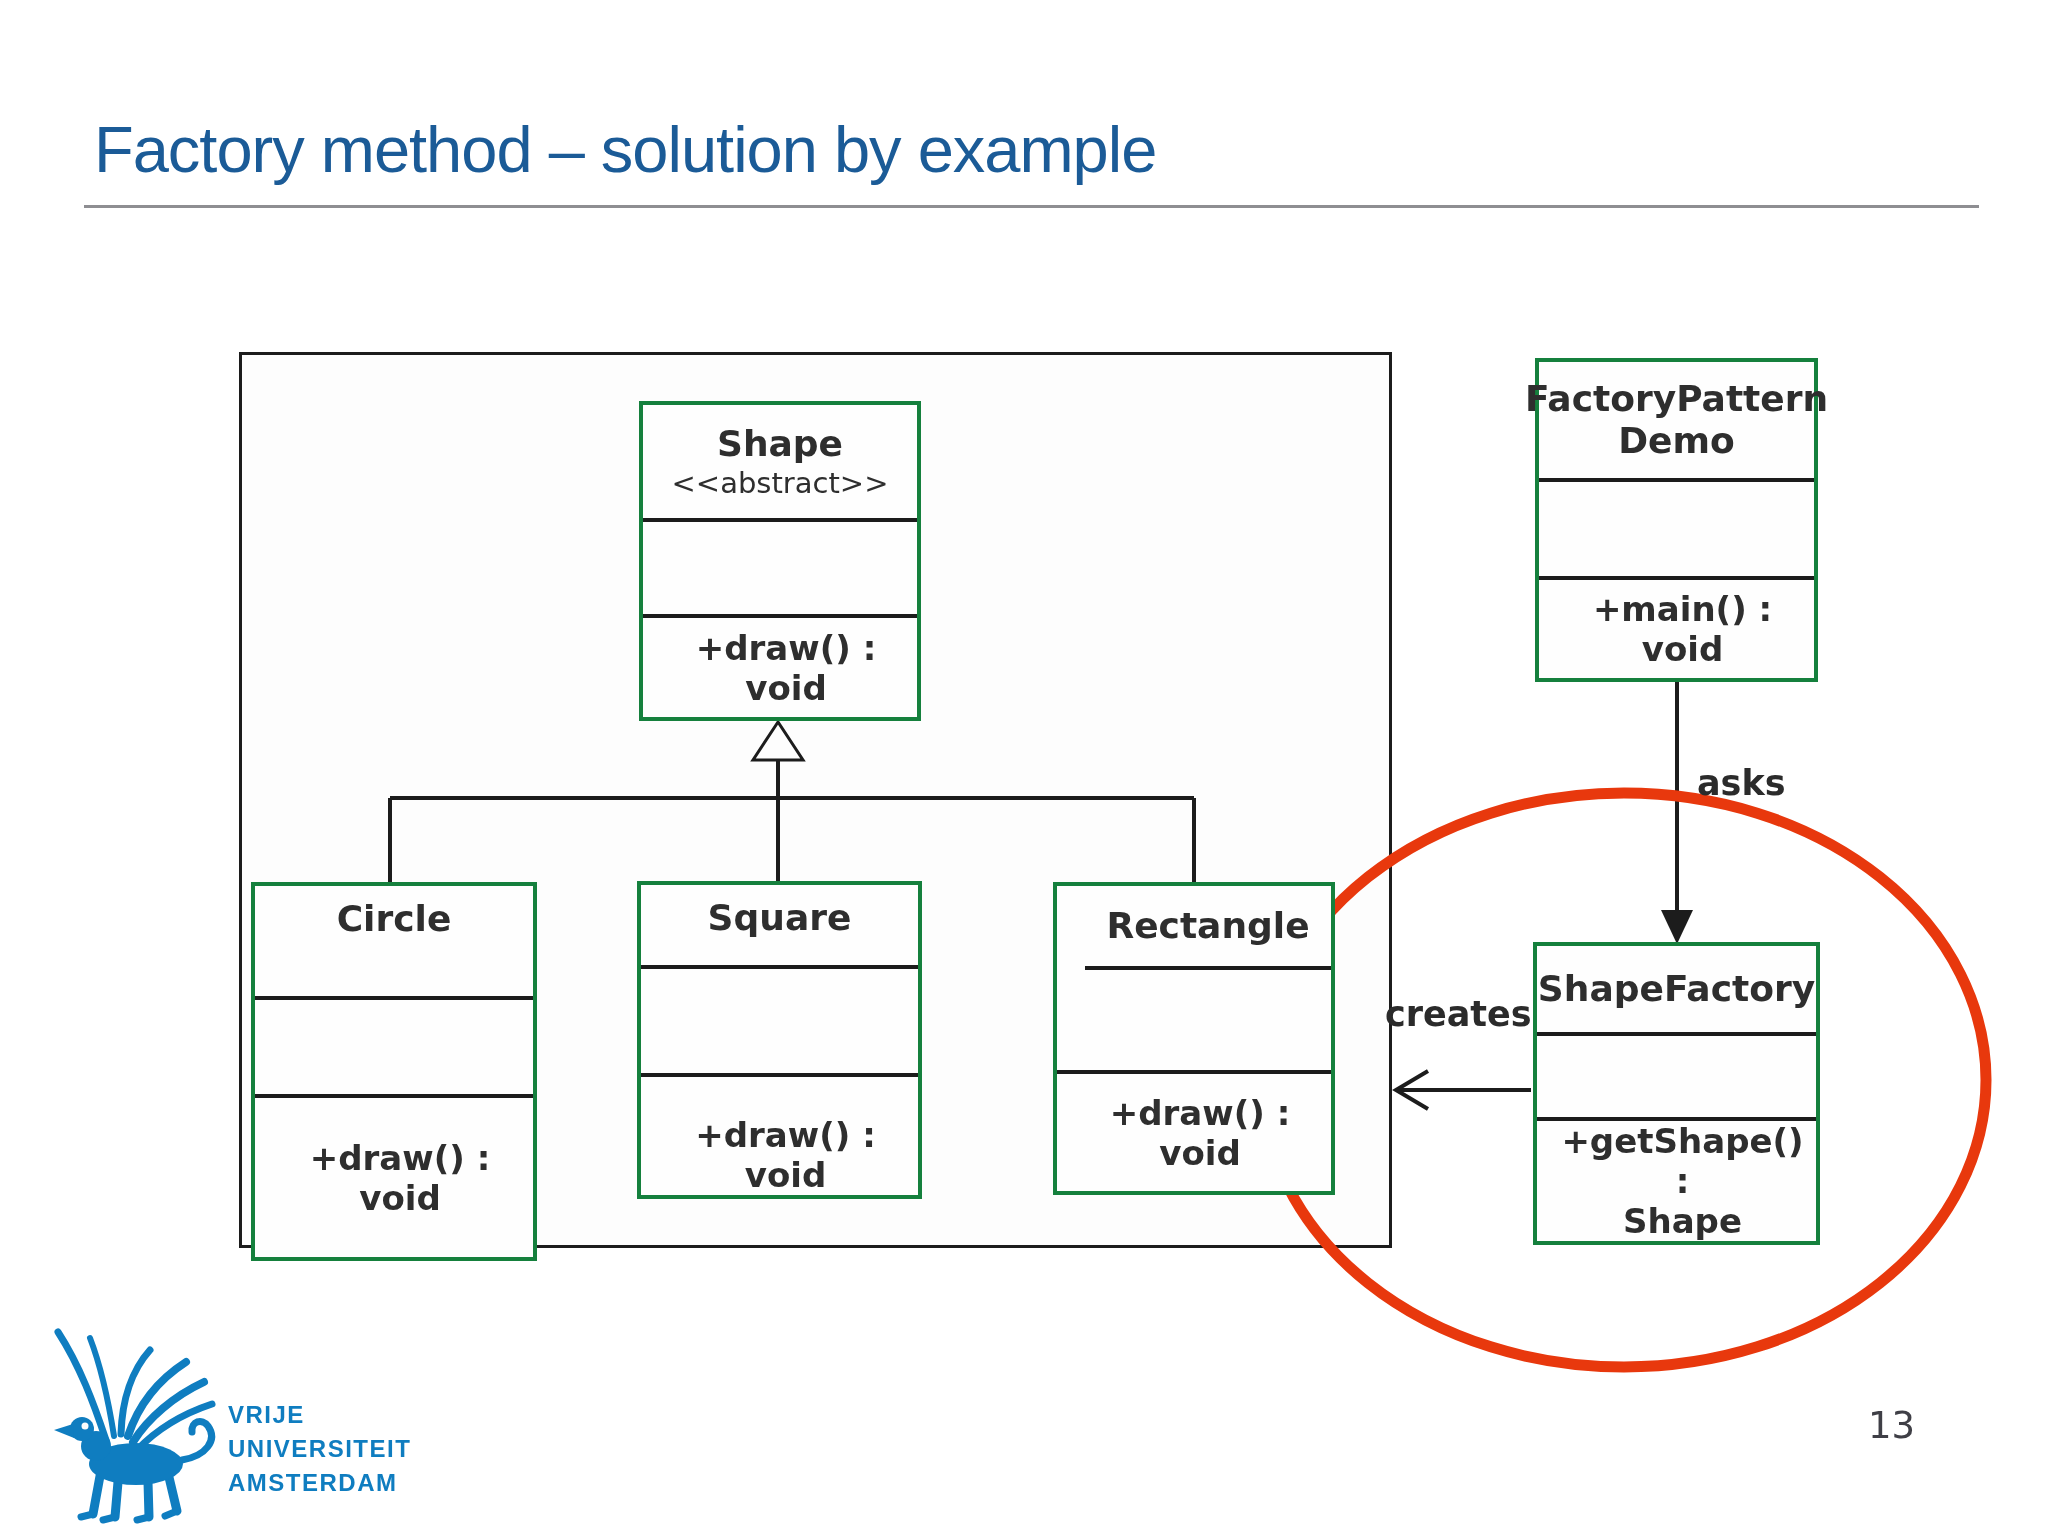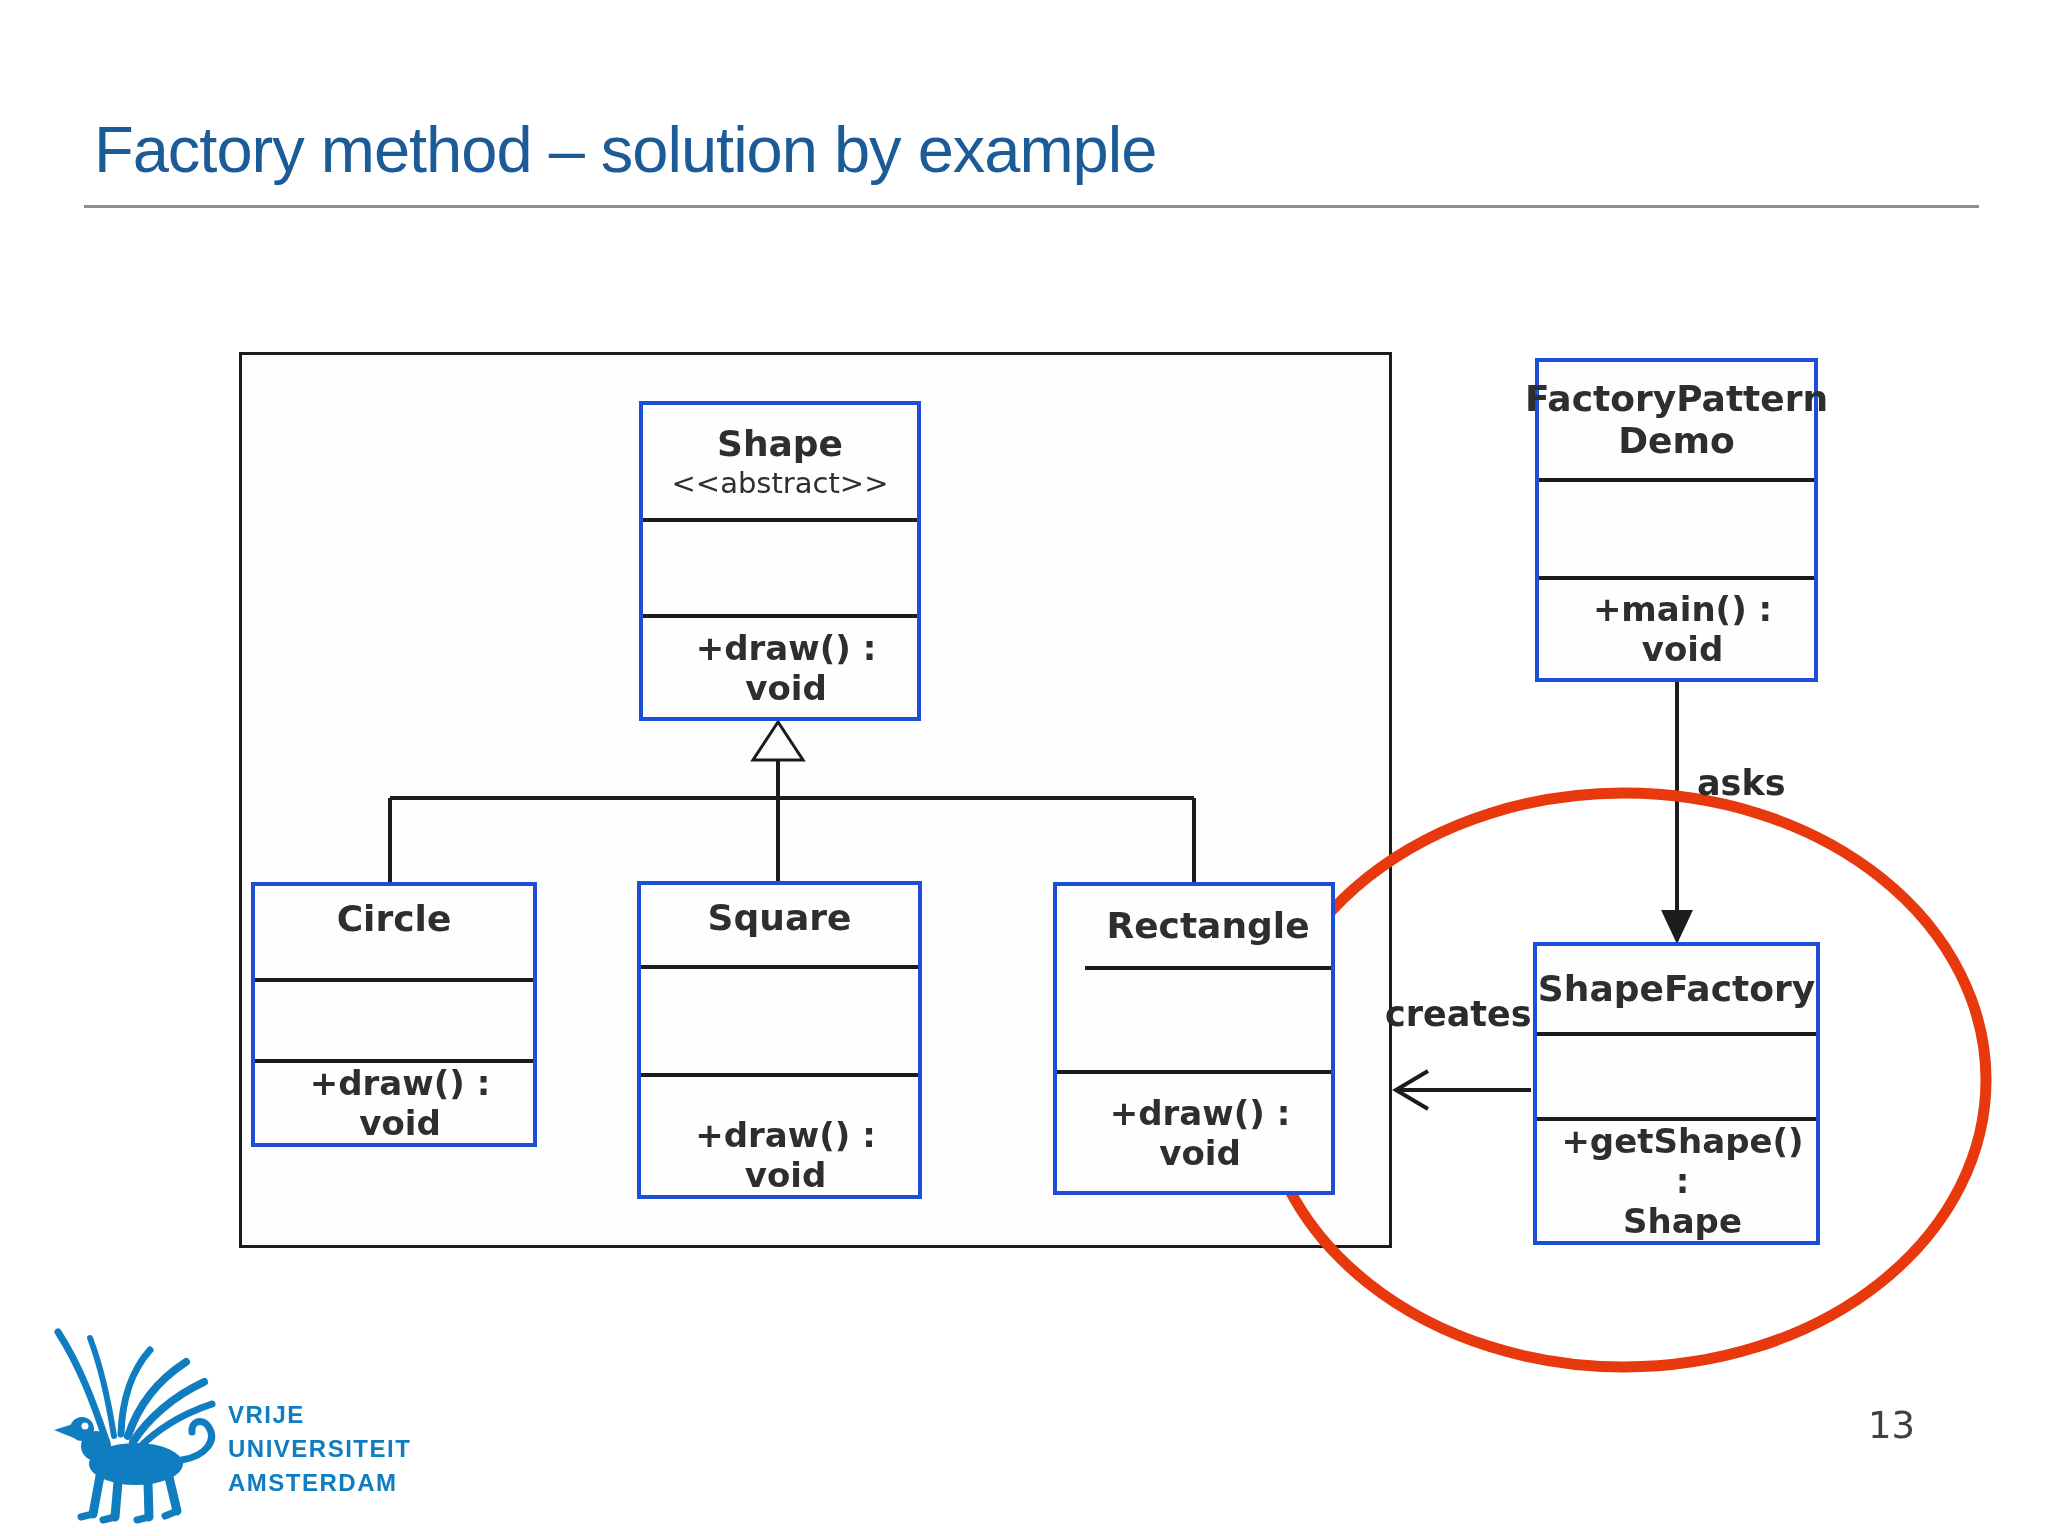--- a/index.html
+++ b/index.html
@@ -20,37 +20,37 @@
     position:absolute; left:84px; top:205px; width:1895px; height:3px;
     background:#8e8e92;
   }
 
   
   #outer-box {
     position:absolute; left:239px; top:352px; width:1153px; height:896px;
     border:3px solid #1c1c1c; background:#fdfdfd; box-sizing:border-box;
   }
   .uml-box {
-    position:absolute; background:#fefefe; border:4px solid #1d4ed8;
+    position:absolute; background:#fefefe; border:4px solid #15803d;
     box-sizing:border-box; display:flex; flex-direction:column;
     color:#2e2e2e; text-align:center;
   }
   .comp { box-sizing:border-box; display:flex; flex-direction:column;
           align-items:center; justify-content:center; }
   .comp.divided { border-bottom:4px solid #1c1c1c; }
   .comp.grow { flex:1;margin-left:12px; }
   .uml-name   { font-size:36px; font-weight:bold; line-height:42px; }
   .uml-stereo { font-size:29px; font-weight:normal; line-height:36px; color:#2e2e2e; }
   .uml-method { font-size:34px; font-weight:bold; line-height:40px; }
 
   #box-shape     { left:639px;  top:401px; width:282px; height:320px; }
   #box-shape    .c1 { height:117px; }
   #box-shape    .c2 { height:96px;  }
 
-  #box-circle    { left:251px;  top:882px; width:286px; height:265px; }
+  #box-circle    { left:251px;  top:882px; width:286px; height:379px; }
   #box-circle   .c1 { height:114px; justify-content:flex-start; padding-top:12px; }
   #box-circle   .c2 { height:98px; }
 
   #box-square    { left:637px;  top:881px; width:285px; height:318px;gap:38px; }
   #box-square   .c1 { height:114px; justify-content:flex-start; padding-top:12px; }
   #box-square   .c2 { height:98px; }
 
   #box-rectangle { left:1053px; top:882px; width:282px; height:313px; }
   #box-rectangle .c1 { height:84px;margin-left:28px; }
   #box-rectangle .c2 { height:104px; }

